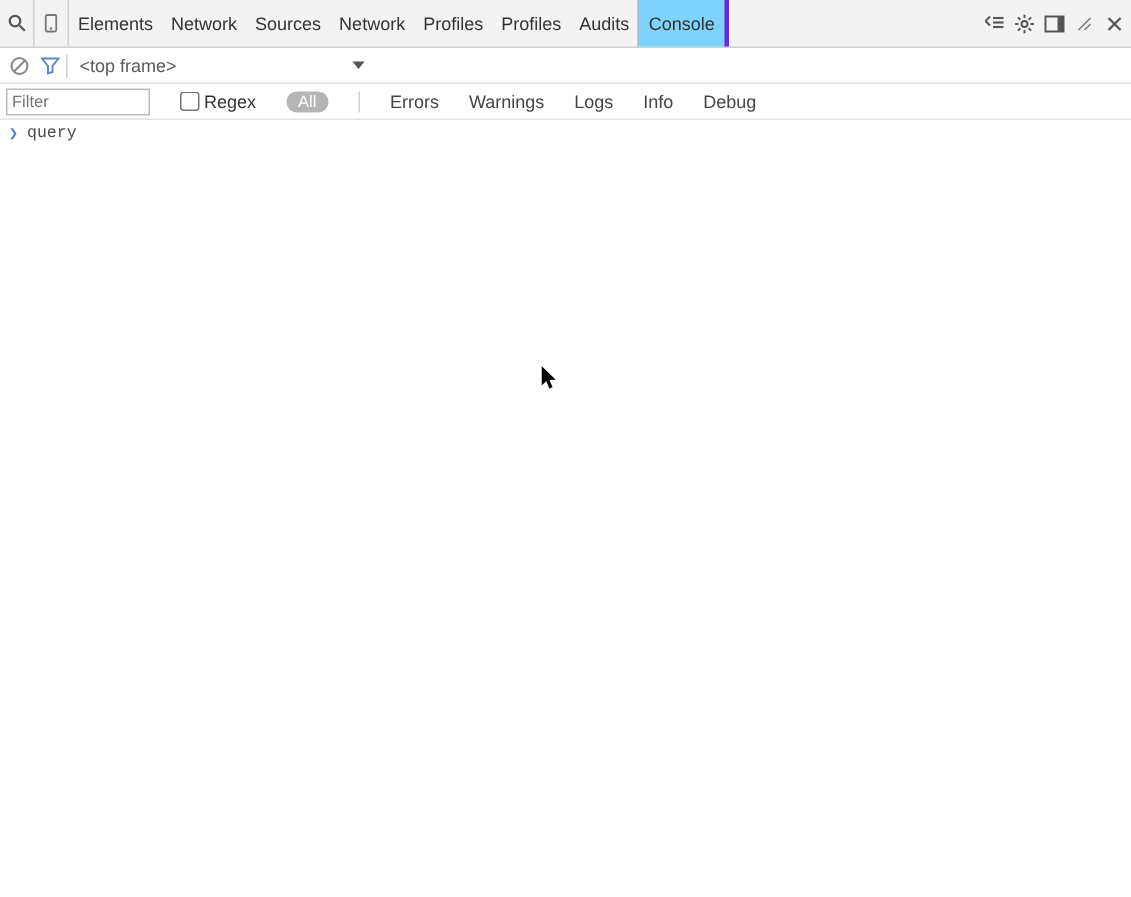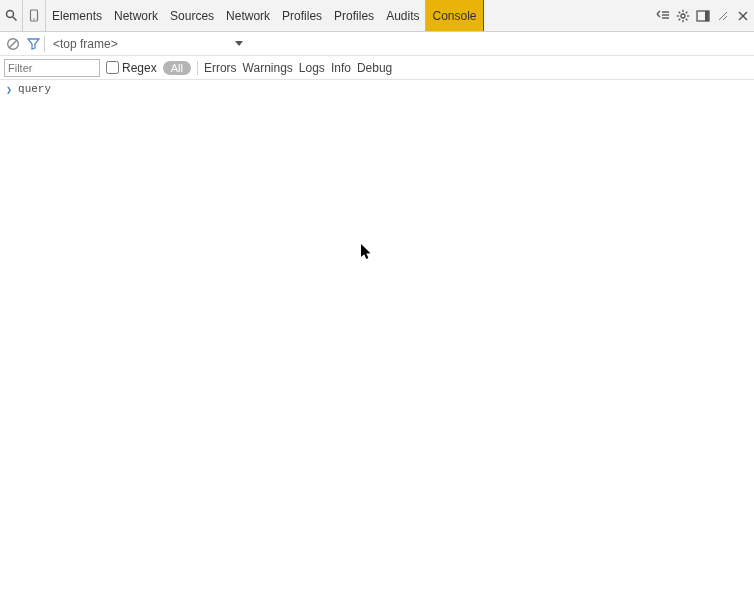--- a/index.html
+++ b/index.html
@@ -5,33 +5,33 @@
     * {box-sizing:border-box; margin:0; padding:0;}
     html,body {width:754px; height:598px; font-family:"Lucida Grande","Segoe UI",Arial,sans-serif; font-size:12px; color:#333; background:#fff; overflow:hidden;}
 
     
     .top-bar {height:32px; display:flex; align-items:center; border-bottom:1px solid #d0d0d0; background:#f3f3f3; position:relative;}
     .top-left {display:flex; align-items:center; height:100%;}
     .magnifier {width:22px; display:flex; align-items:center; justify-content:center;}
     .device {width:22px; display:flex; align-items:center; justify-content:center;}
     .vsep {width:1px; height:100%; background:#d0d0d0;}
     .tab {padding:0 6px; height:100%; display:flex; align-items:center; cursor:default; color:#333;}
-    .tab.active {background:#eab308; border-left:1px solid #bbb; border-right:1px solid #6d28d9;}
+    .tab.active {background:#7dd3fc; border-left:1px solid #bbb; border-right:3px solid #6d28d9;}
     .top-right {position:absolute; right:0; top:0; height:100%; display:flex; align-items:center; gap:6px; padding:0 4px;}
     .tr-icon {width:14px; height:14px; display:flex; align-items:center; justify-content:center; color:#555;}
 
     
     .ctl-row1 {height:24px; display:flex; align-items:center; border-bottom:1px solid #e3e3e3; padding:0 4px; gap:2px; background:#fff;}
     .clear-btn {width:18px; height:18px; display:flex; align-items:center; justify-content:center;}
     .filter-icon {width:18px; height:18px; display:flex; align-items:center; justify-content:center;}
     .frame-select {display:flex; align-items:center; gap:4px; padding-left:6px; width:200px; position:relative; color:#5a5a5a;}
     .frame-caret {position:absolute; right:4px; width:0; height:0; border-left:4px solid transparent; border-right:4px solid transparent; border-top:5px solid #555;}
 
     
-    .ctl-row2 {height:24px; display:flex; align-items:center; border-bottom:1px solid #e3e3e3; padding:0 4px; gap:6px; background:#fff;}
+    .ctl-row2 {height:24px; display:flex; align-items:center; border-bottom:1px solid #e3e3e3; padding:0 4px; gap:20px; background:#fff;}
     .filter-input {width:96px; height:18px; font-size:11px; padding:0 3px; border:1px solid #bbb; color:#999; background:#fff;}
     .regex-wrap {display:flex; align-items:flex-start; gap:3px; font-size:12px;}
     .chip {background:#b5b5b5; color:#fff; border-radius:9px; padding:1px 8px; font-size:11px;}
     .chip-sep {width:1px; height:14px; background:#d4d4d4;}
     .lvl {font-size:12px; color:#444; cursor:default;}
 
     
     .con-area {position:relative; height:calc(598px - 18px - 24px - 24px); background:#fff;}
     .prompt-line {display:flex; align-items:center; height:18px; padding-left:6px; gap:6px; font-family:Menlo,Consolas,monospace; font-size:11px; color:#4b4b4b;}
     .chev {color:#3b7fd6; font-size:10px;}

